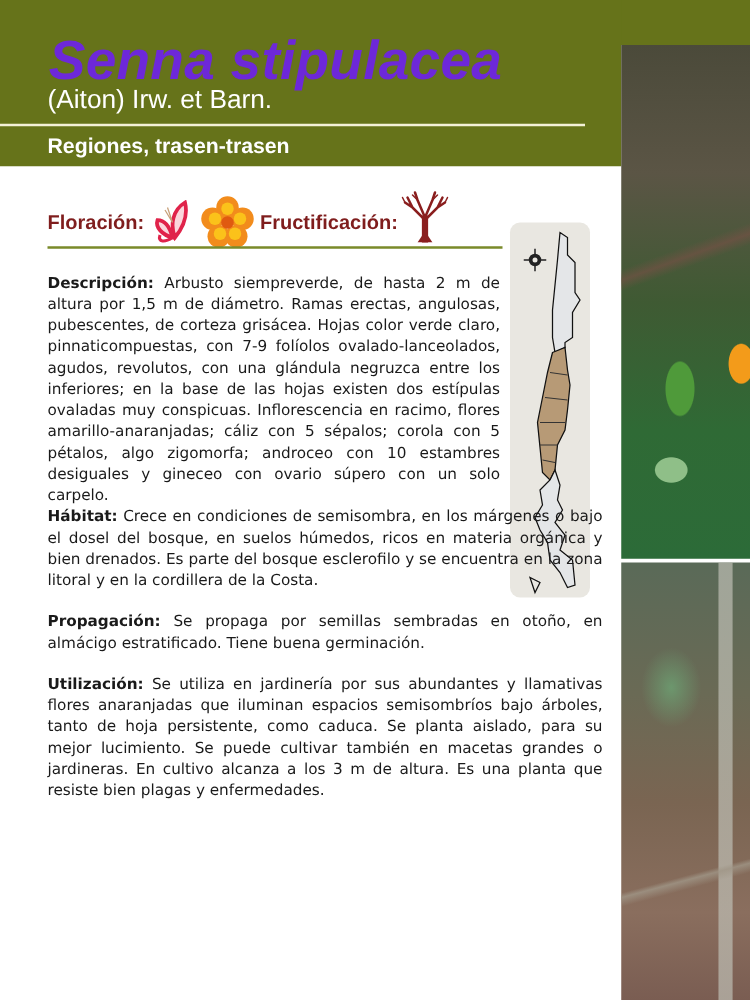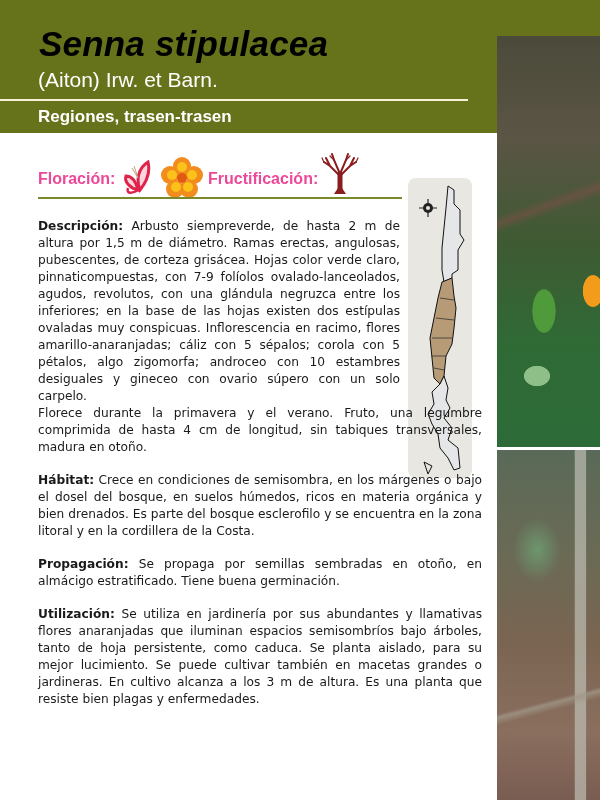--- a/index.html
+++ b/index.html
@@ -13,22 +13,22 @@
     position: absolute; left: 0; top: 0; width: 600px; height: 36px;
     background: #66731a;
   }
   .header-left {
     position: absolute; left: 0; top: 0; width: 497px; height: 133px;
     background: #66731a;
   }
   .sci-name {
     position: absolute; left: 39px; top: 24px;
     font-family: "Liberation Sans", sans-serif;
-    font-weight: bold; font-style: italic; font-size: 35px;
-    color: #000000; letter-spacing: 0.2px; white-space: nowrap;
+    font-weight: bold; font-style: italic; font-size: 44px;
+    color: #6d28d9; letter-spacing: 0.2px; white-space: nowrap;
   }
   .author {
     position: absolute; left: 38px; top: 68px;
     font-family: "Liberation Sans", sans-serif;
     font-size: 21px; color: #ffffff; white-space: nowrap; text-align: right;
   }
   .header-rule {
     position: absolute; left: 0; top: 99px; width: 468px; height: 2px;
     background: #f4f1d8;
   }
@@ -53,21 +53,21 @@
       linear-gradient(90deg, transparent 75%, rgba(190,190,180,0.7) 76%, rgba(190,190,180,0.7) 86%, transparent 87%),
       radial-gradient(ellipse 30px 40px at 40px 100px, rgba(110,170,120,0.7), transparent 80%),
       linear-gradient(180deg, #5a6a58 0%, #6a6a55 30%, #7a6552 55%, #8a6e5e 80%, #7a5d52 100%);
   }
   .pheno-row {
     position: absolute; left: 38px; top: 158px; height: 40px; width: 370px;
   }
   .pheno-label {
     position: absolute; top: 12px;
     font-family: "Liberation Sans", sans-serif;
-    font-weight: bold; font-size: 16px; color: #ec4899; white-space: nowrap;
+    font-weight: bold; font-size: 16px; color: #7f1d1d; white-space: nowrap;
   }
   .pheno-rule {
     position: absolute; left: 38px; top: 197px; width: 364px; height: 2px;
     background: #7a8a2a;
   }
   .icon { position: absolute; }
   .map-box {
     position: absolute; left: 408px; top: 178px; width: 64px; height: 300px;
     background: #e9e7e1; border-radius: 8px;
   }
@@ -146,17 +146,16 @@
     <path d="M40 8 L46 12 L46 26 L52 32 L52 56 L56 62 L50 72 L50 92 L44 96 L44 100 L36 104 L34 92 L34 70 L36 50 L38 30 Z" fill="#e4e6e8" stroke="#111" stroke-width="1"></path>
     <path d="M34 104 L44 100 L46 118 L48 130 L46 150 L44 166 L38 178 L36 198 L32 206 L26 200 L24 180 L22 160 L26 140 L30 120 Z" fill="#b79a76" stroke="#111" stroke-width="1"></path>
     <path d="M32 120 L46 122 M28 140 L46 142 M24 160 L44 160 M24 178 L38 178 M26 190 L36 192" stroke="#333" stroke-width="0.8"></path>
     <path d="M32 206 L36 198 L40 210 L38 222 L42 230 L36 240 L44 250 L40 262 L50 270 L52 290 L46 292 L40 280 L32 270 L30 256 L24 246 L20 236 L26 226 L24 214 Z" fill="#e4e6e8" stroke="#111" stroke-width="1"></path>
     <path d="M16 284 L20 296 L24 288 Z" fill="none" stroke="#111" stroke-width="1"></path>
   </svg>
 </div>
 
 <div class="content">
   <p class="narrow" style="margin-bottom:0"><b>Descripción:</b><span> Arbusto siempreverde, de hasta 2 m de altura por 1,5 m de diámetro. Ramas erectas, angulosas, pubescentes, de corteza grisácea. Hojas color verde claro, pinnaticompuestas, con 7-9 folíolos ovalado-lanceolados, agudos, revolutos, con una glándula negruzca entre los inferiores; en la base de las hojas existen dos estípulas ovaladas muy conspicuas. Inflorescencia en racimo, flores amarillo-anaranjadas; cáliz con 5 sépalos; corola con 5 pétalos, algo zigomorfa; androceo con 10 estambres desiguales y gineceo con ovario súpero con un solo carpelo.</span></p>
-  <p class="desc-tail">Florece durante la primavera y el verano. Fruto, una legumbre comprimida de hasta 4 cm de longitud, sin tabiques transversales, madura en otoño.</p>
   <p><b>Hábitat:</b><span> Crece en condiciones de semisombra, en los márgenes o bajo el dosel del bosque, en suelos húmedos, ricos en materia orgánica y bien drenados. Es parte del bosque esclerofilo y se encuentra en la zona litoral y en la cordillera de la Costa.</span></p>
   <p><b>Propagación:</b><span> Se propaga por semillas sembradas en otoño, en almácigo estratificado. Tiene buena germinación.</span></p>
   <p><b>Utilización:</b><span> Se utiliza en jardinería por sus abundantes y llamativas flores anaranjadas que iluminan espacios semisombríos bajo árboles, tanto de hoja persistente, como caduca. Se planta aislado, para su mejor lucimiento. Se puede cultivar también en macetas grandes o jardineras. En cultivo alcanza a los 3 m de altura. Es una planta que resiste bien plagas y enfermedades.</span></p>
 </div>
 
 </body></html>

